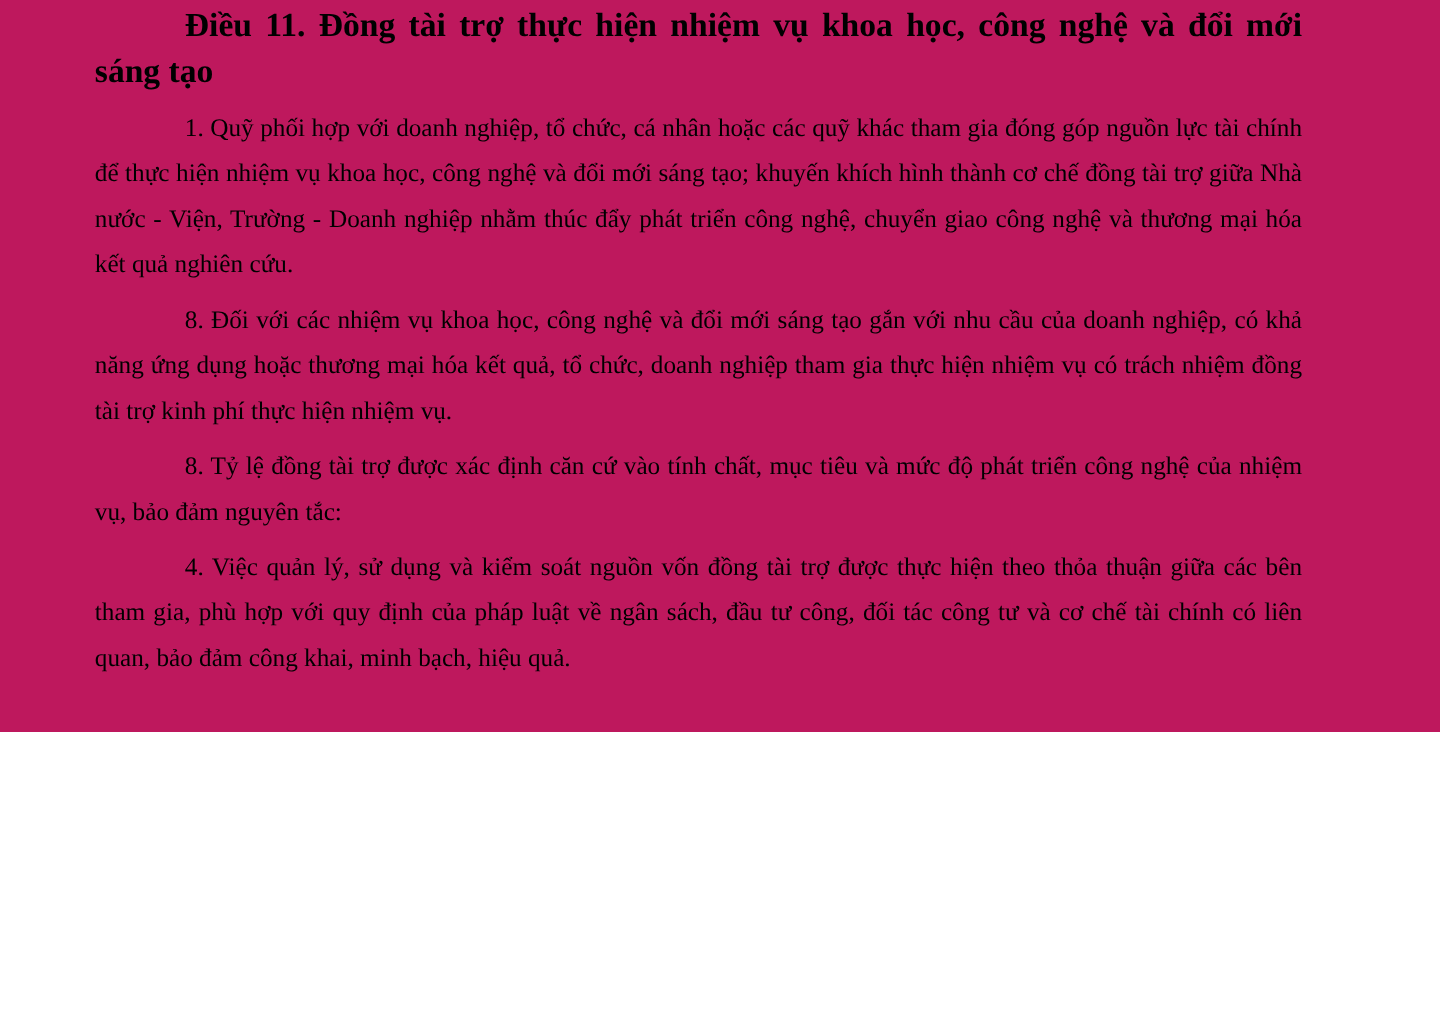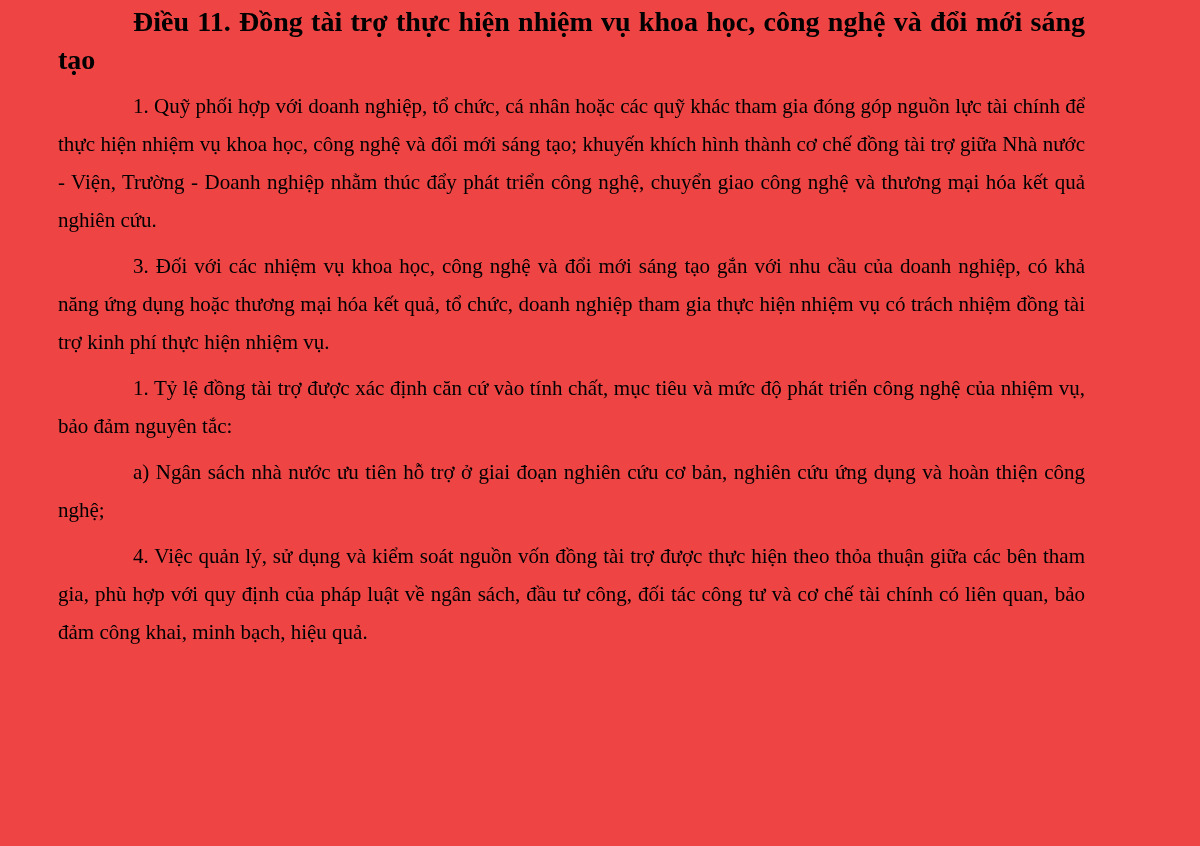--- a/index.html
+++ b/index.html
@@ -10,23 +10,23 @@
     body {
       width: 1200px;
       height: 846px;
       overflow: hidden;
       font-family: "Liberation Serif", "DejaVu Serif", serif;
       color: #000000;
     }
     .page {
       box-sizing: border-box;
       width: 1200px;
-      height: 846px;
-      padding: 3px 115px 0 58px;
-      background: #ef4444;
+      height: 610px;
+      padding: 3px 115px 0 79px;
+      background: #be185d;
     }
     .heading {
       margin: 0 0 8px 0;
       font-size: 28px;
       line-height: 38px;
       font-weight: bold;
       text-align: justify;
       text-indent: 75px;
     }
     .clause {
@@ -42,21 +42,20 @@
     }
   </style>
 </head>
 <body>
 
 <div class="page">
   <h1 class="heading">Điều 11. Đồng tài trợ thực hiện nhiệm vụ khoa học, công nghệ và đổi mới sáng tạo</h1>
 
   <p class="clause">1. Quỹ phối hợp với doanh nghiệp, tổ chức, cá nhân hoặc các quỹ khác tham gia đóng góp nguồn lực tài chính để thực hiện nhiệm vụ khoa học, công nghệ và đổi mới sáng tạo; khuyến khích hình thành cơ chế đồng tài trợ giữa Nhà nước - Viện, Trường - Doanh nghiệp nhằm thúc đẩy phát triển công nghệ, chuyển giao công nghệ và thương mại hóa kết quả nghiên cứu.</p>
 
-  <p class="clause">3. Đối với các nhiệm vụ khoa học, công nghệ và đổi mới sáng tạo gắn với nhu cầu của doanh nghiệp, có khả năng ứng dụng hoặc thương mại hóa kết quả, tổ chức, doanh nghiệp tham gia thực hiện nhiệm vụ có trách nhiệm đồng tài trợ kinh phí thực hiện nhiệm vụ.</p>
+  <p class="clause">8. Đối với các nhiệm vụ khoa học, công nghệ và đổi mới sáng tạo gắn với nhu cầu của doanh nghiệp, có khả năng ứng dụng hoặc thương mại hóa kết quả, tổ chức, doanh nghiệp tham gia thực hiện nhiệm vụ có trách nhiệm đồng tài trợ kinh phí thực hiện nhiệm vụ.</p>
 
-  <p class="clause">1. Tỷ lệ đồng tài trợ được xác định căn cứ vào tính chất, mục tiêu và mức độ phát triển công nghệ của nhiệm vụ, bảo đảm nguyên tắc:</p>
+  <p class="clause">8. Tỷ lệ đồng tài trợ được xác định căn cứ vào tính chất, mục tiêu và mức độ phát triển công nghệ của nhiệm vụ, bảo đảm nguyên tắc:</p>
 
-  <p class="clause">a) Ngân sách nhà nước ưu tiên hỗ trợ ở giai đoạn nghiên cứu cơ bản, nghiên cứu ứng dụng và hoàn thiện công nghệ;</p>
 
 
   <p class="clause">4. Việc quản lý, sử dụng và kiểm soát nguồn vốn đồng tài trợ được thực hiện theo thỏa thuận giữa các bên tham gia, phù hợp với quy định của pháp luật về ngân sách, đầu tư công, đối tác công tư và cơ chế tài chính có liên quan, bảo đảm công khai, minh bạch, hiệu quả.</p>
 </div>
 
 </body></html>

